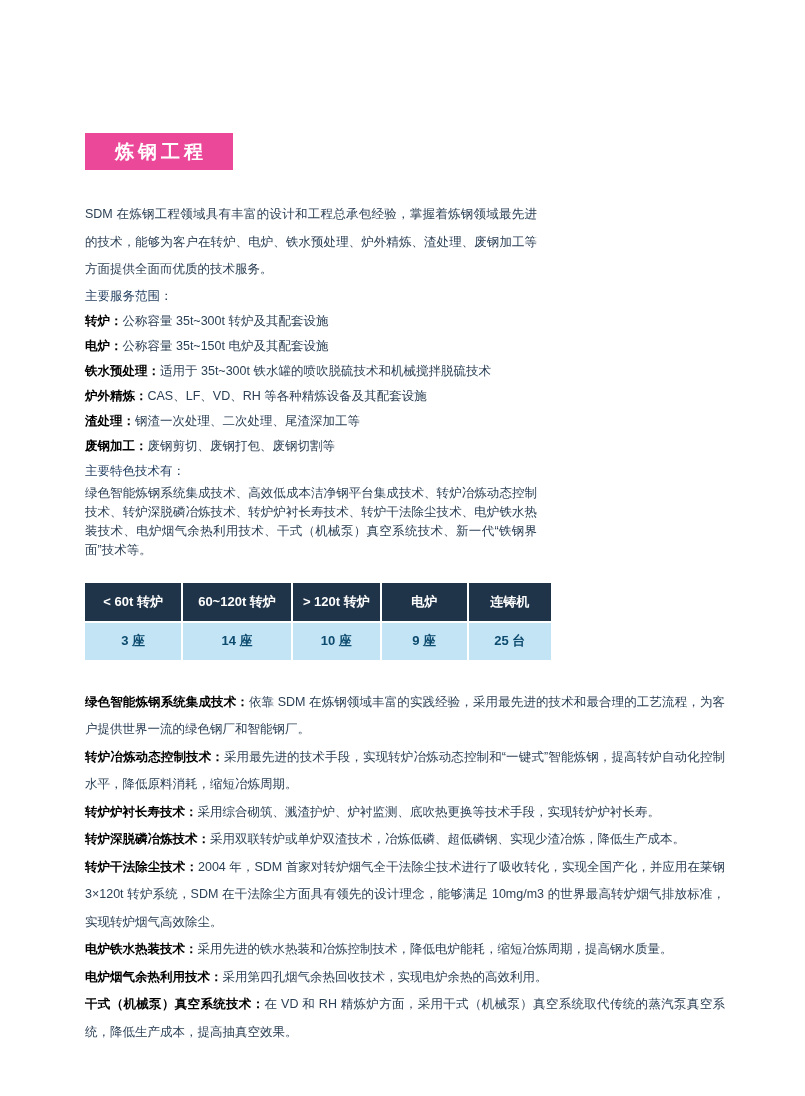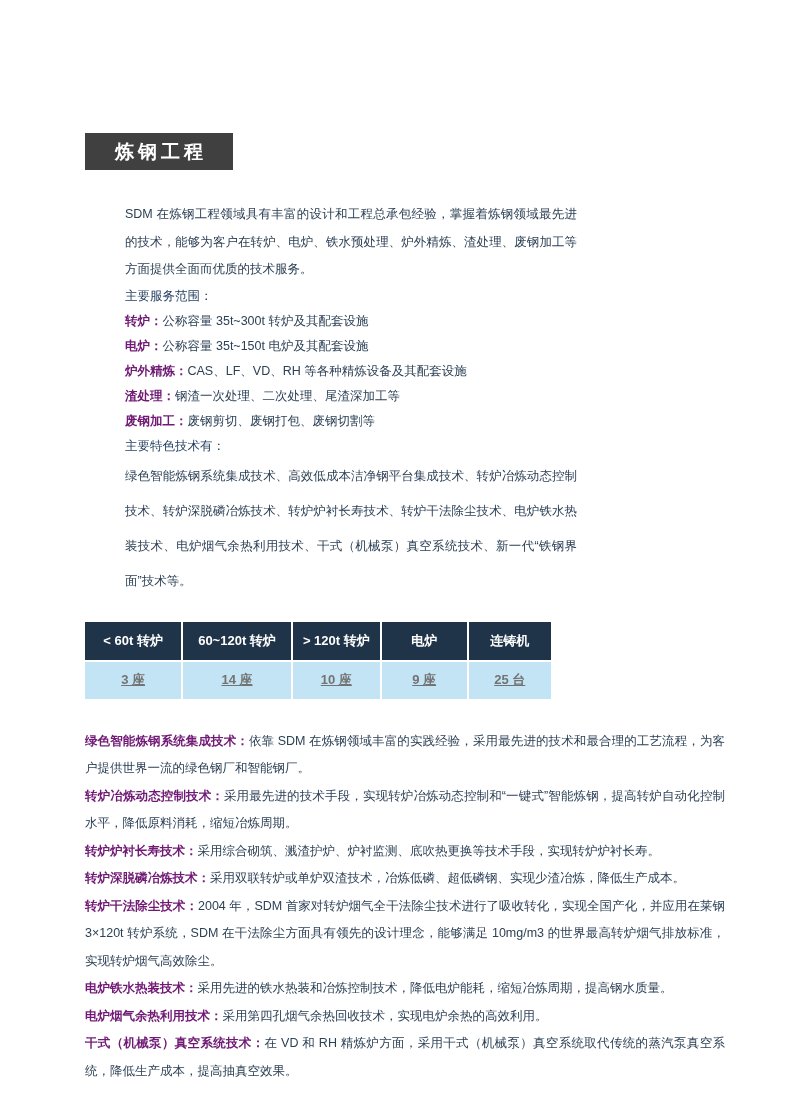--- a/index.html
+++ b/index.html
@@ -19,56 +19,55 @@
     position: absolute;
     left: 85px;
     top: 133px;
     width: 640px;
     color: #2d4156;
     font-size: 12.5px;
   }
   
   .banner {
     display: inline-block;
-    background: #404040;
+    background: #ec4899;
     color: #ffffff;
     font-size: 19px;
     font-weight: bold;
     letter-spacing: 4px;
     padding: 8px 26px 8px 30px;
     line-height: 21px;
   }
   
   .upper {
     width: 452px;
     margin-top: 31px;
-    margin-left: 40px;
   }
   .intro {
     margin: 0 0 0 0;
     text-align: justify;
     line-height: 27.5px;
   }
   .line {
     line-height: 25px;
     text-align: justify;
   }
   .lbl {
     font-weight: bold;
-    color: #701a75;
+    color: #000000;
   }
   .heading {
     font-weight: normal;
     color: #1e3a5c;
     line-height: 25px;
   }
   .feature-summary {
     margin: 0;
     text-align: justify;
-    line-height: 35px;
+    line-height: 19px;
   }
   
   table.capacity {
     border-collapse: collapse;
     margin-top: 23px;
     width: 466px;
     table-layout: fixed;
   }
   table.capacity th, table.capacity td {
     text-align: center;
@@ -78,24 +77,23 @@
   }
   table.capacity th {
     background: #203449;
     color: #ffffff;
     font-size: 13px;
     height: 38px;
     border-bottom: 2px solid #ffffff;
   }
   table.capacity td {
     background: #c2e4f4;
-    color: #737373;
+    color: #0c4a6e;
     font-size: 13px;
     height: 37px;
-    text-decoration: underline;
   }
   table.capacity th:not(:last-child),
   table.capacity td:not(:last-child) {
     border-right: 2px solid #ffffff;
   }
   .col-1 { width: 21%; }
   .col-2 { width: 23.5%; margin-left: 28px; }
   .col-3 { width: 19%; }
   .col-4 { width: 18.5%; margin-left: 27px; }
   .col-5 { width: 18%; }
@@ -118,20 +116,21 @@
 
     <div class="banner">炼钢工程</div>
 
     <div class="upper">
       <p class="intro">SDM 在炼钢工程领域具有丰富的设计和工程总承包经验，掌握着炼钢领域最先进的技术，能够为客户在转炉、电炉、铁水预处理、炉外精炼、渣处理、废钢加工等方面提供全面而优质的技术服务。</p>
 
       <div class="heading">主要服务范围：</div>
 
       <div class="line"><span class="lbl">转炉：</span><span>公称容量 35t~300t 转炉及其配套设施</span></div>
       <div class="line"><span class="lbl">电炉：</span><span>公称容量 35t~150t 电炉及其配套设施</span></div>
+      <div class="line"><span class="lbl">铁水预处理：</span><span>适用于 35t~300t 铁水罐的喷吹脱硫技术和机械搅拌脱硫技术</span></div>
       <div class="line"><span class="lbl">炉外精炼：</span><span>CAS、LF、VD、RH 等各种精炼设备及其配套设施</span></div>
       <div class="line"><span class="lbl">渣处理：</span><span>钢渣一次处理、二次处理、尾渣深加工等</span></div>
       <div class="line"><span class="lbl">废钢加工：</span><span>废钢剪切、废钢打包、废钢切割等</span></div>
 
       <div class="heading">主要特色技术有：</div>
       <p class="feature-summary">绿色智能炼钢系统集成技术、高效低成本洁净钢平台集成技术、转炉冶炼动态控制技术、转炉深脱磷冶炼技术、转炉炉衬长寿技术、转炉干法除尘技术、电炉铁水热装技术、电炉烟气余热利用技术、干式（机械泵）真空系统技术、新一代“铁钢界面”技术等。</p>
     </div>
 
     <table class="capacity">
       <tbody>

